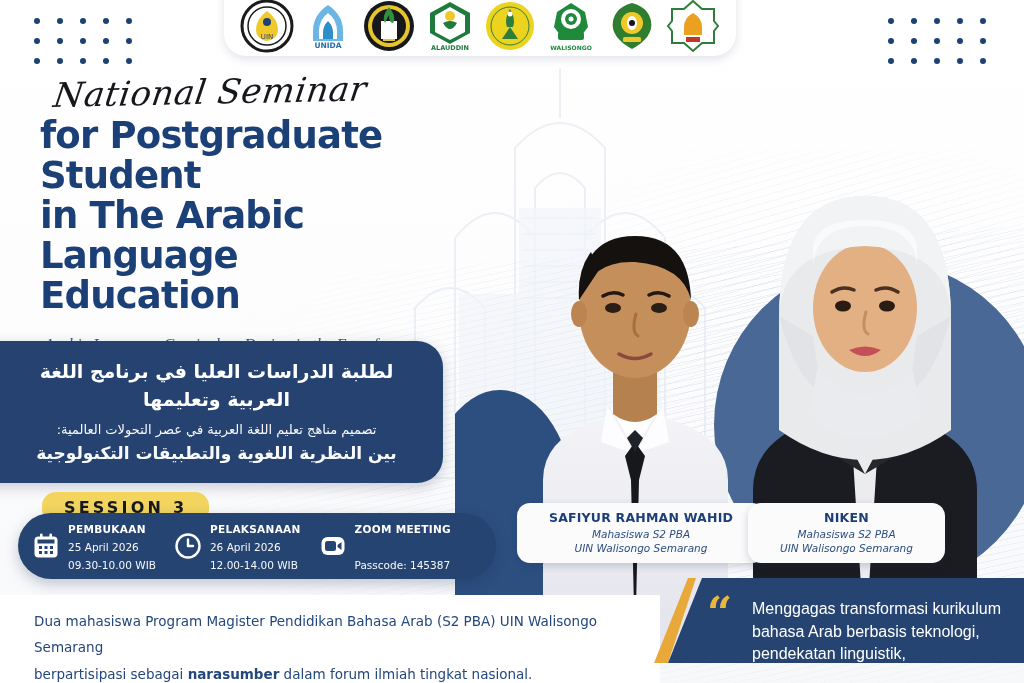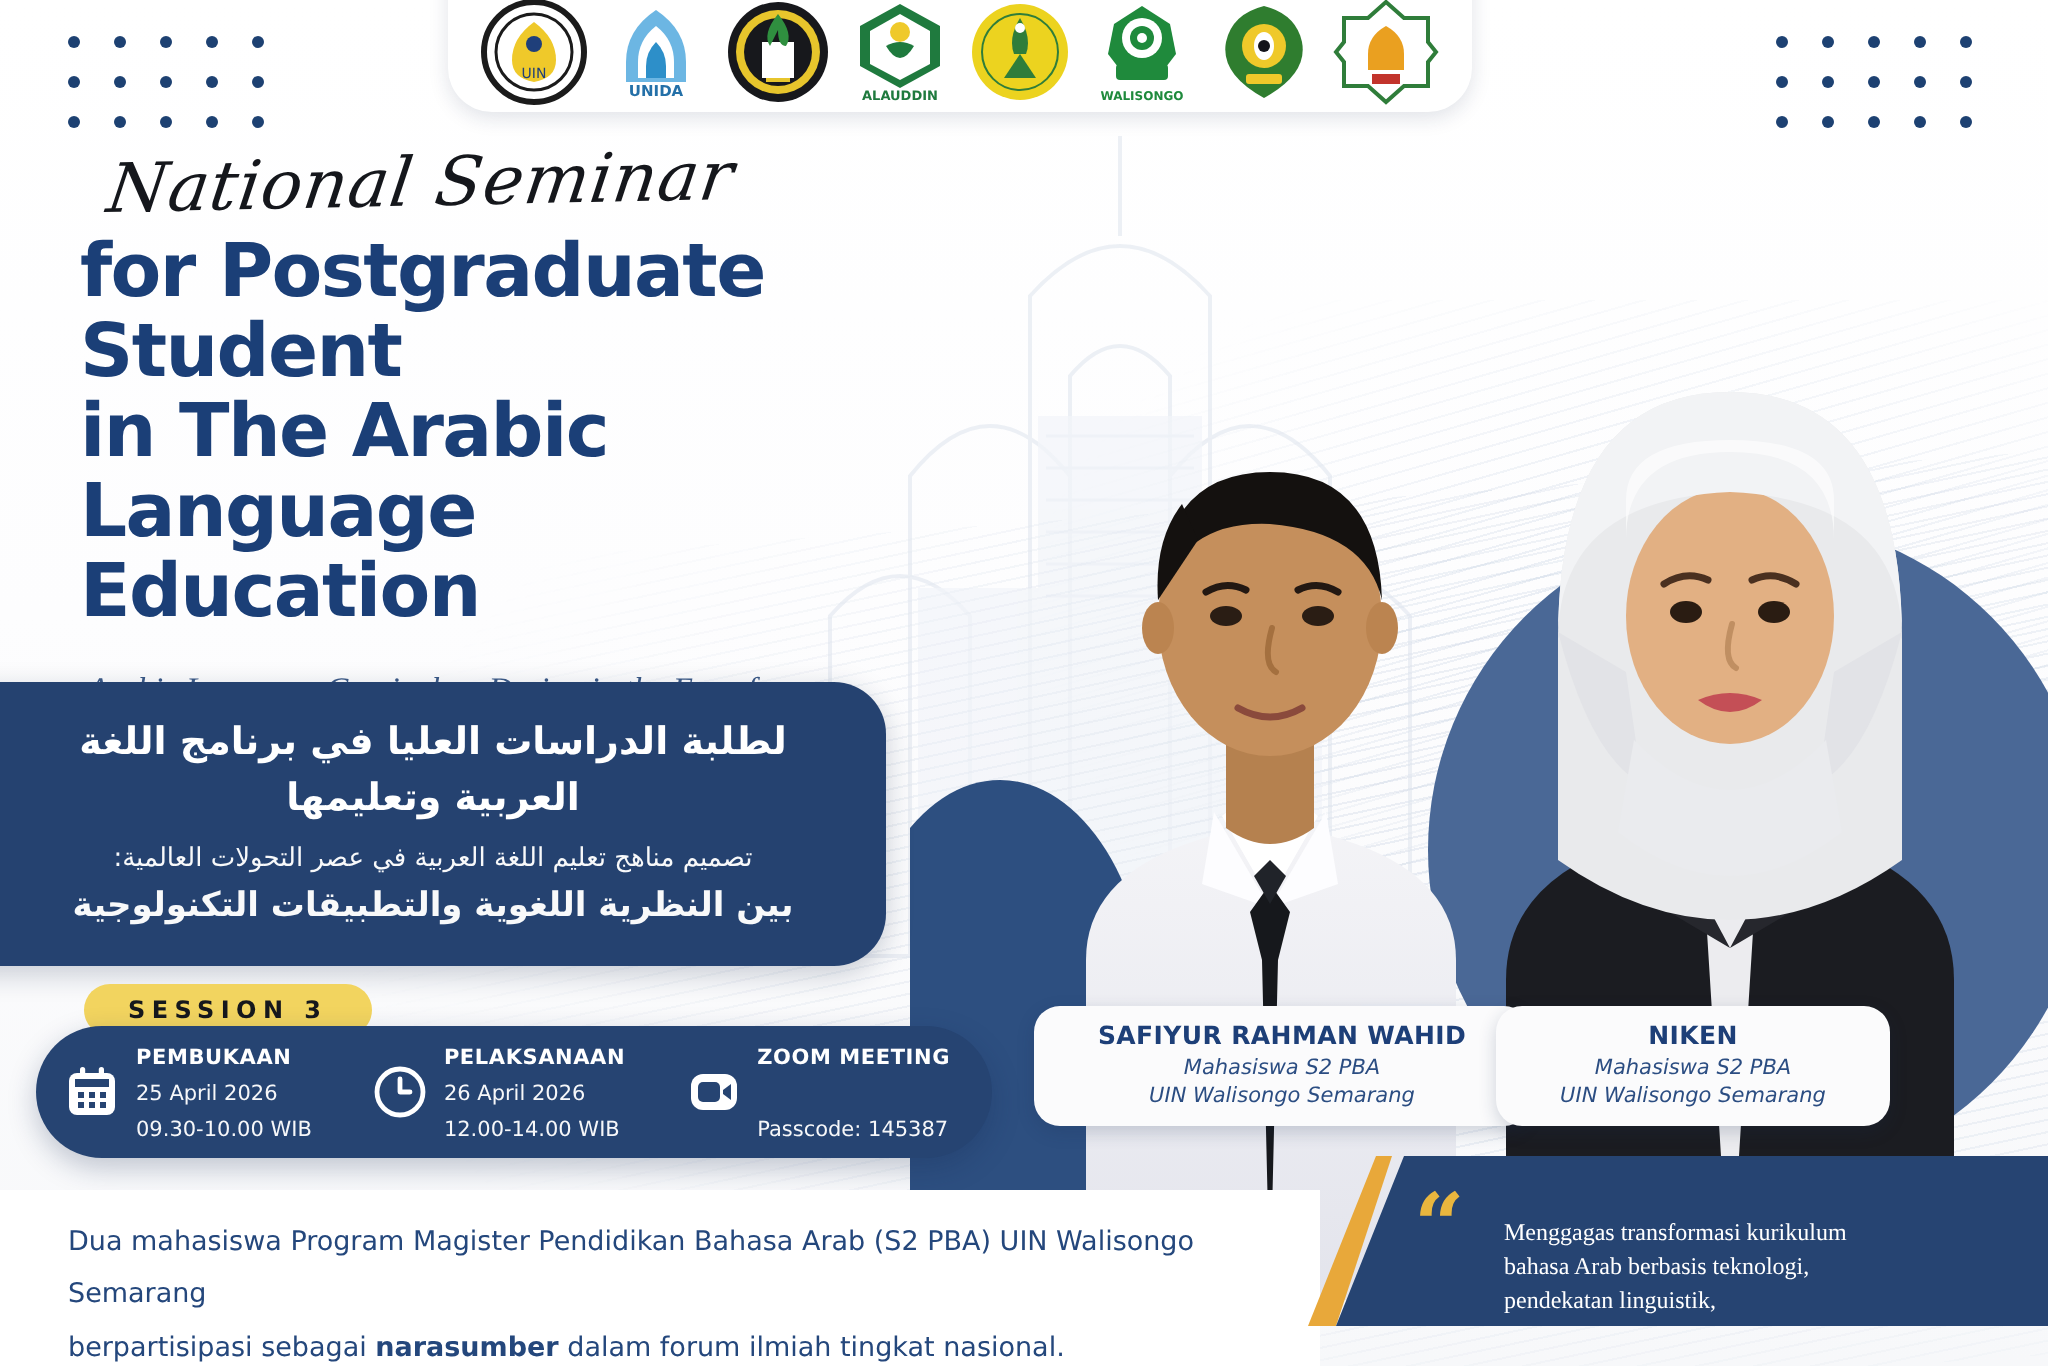--- a/index.html
+++ b/index.html
@@ -102,30 +102,30 @@
   }
   .ar1{font-family:"DejaVu Sans",sans-serif;font-weight:700;font-size:25px;line-height:1.3;letter-spacing:0;}
   .ar2{font-family:"DejaVu Sans",sans-serif;font-weight:700;font-size:19px;line-height:1.45;margin-top:3px;}
   .ar3{font-family:"DejaVu Sans",sans-serif;font-weight:400;font-size:13px;line-height:1.55;margin-top:7px;opacity:.97;}
   .ar4{font-family:"DejaVu Sans",sans-serif;font-weight:700;font-size:17px;line-height:1.55;opacity:.97;}
 
   
   .session{
     position:absolute;left:42px;top:492px;
     background:#f2d45f;color:#16181d;
-    font-weight:700;font-size:12px;letter-spacing:3.2px;
+    font-weight:700;font-size:16px;letter-spacing:3.2px;
     padding:6px 22px;border-radius:14px;
     font-family:"DejaVu Sans",sans-serif;
   }
 
   
   .infobar{
     position:absolute;left:18px;top:513px;width:478px;height:66px;
     background:#264472;border-radius:33px;
-    display:flex;align-items:center;gap:12px;
+    display:flex;align-items:center;gap:0;
     padding:0 14px;color:#fff;
     box-shadow:0 5px 14px rgba(20,40,80,.25);
   }
   .info-item{display:flex;align-items:center;gap:8px;}
   .info-item + .info-item{margin-left:18px;}
   .ico{width:28px;height:28px;flex:0 0 auto;}
   .ico svg{width:100%;height:100%;display:block;}
   .ikey{font-family:"DejaVu Sans",sans-serif;font-weight:700;font-size:10.5px;letter-spacing:.3px;line-height:1.25;}
   .ival{font-family:"DejaVu Sans",sans-serif;font-weight:400;font-size:10.5px;line-height:1.3;opacity:.96;}
 
@@ -176,21 +176,21 @@
     background:#e8a83a;
     clip-path:polygon(34px 0,42px 0,14px 100%,0 100%);
   }
   .qmark{
     position:absolute;left:707px;top:592px;
     font-family:"DejaVu Serif",serif;font-weight:700;font-size:44px;
     color:#e9b martin;color:#e9b63e;line-height:1;letter-spacing:-2px;
   }
   .qtext{
     position:absolute;left:752px;top:598px;width:262px;
-    font-family:Liberation Serif, serif;font-size:12px;line-height:1.42;color:#ffffff;margin-top:10px;
+    font-family:Liberation Sans, sans-serif;font-size:16px;line-height:1.42;color:#ffffff;
   }
 
   
   .bottomwhite{
     position:absolute;left:0;bottom:0;width:660px;height:88px;background:#ffffff;
   }
 </style>
 </head>
 <body>
 

